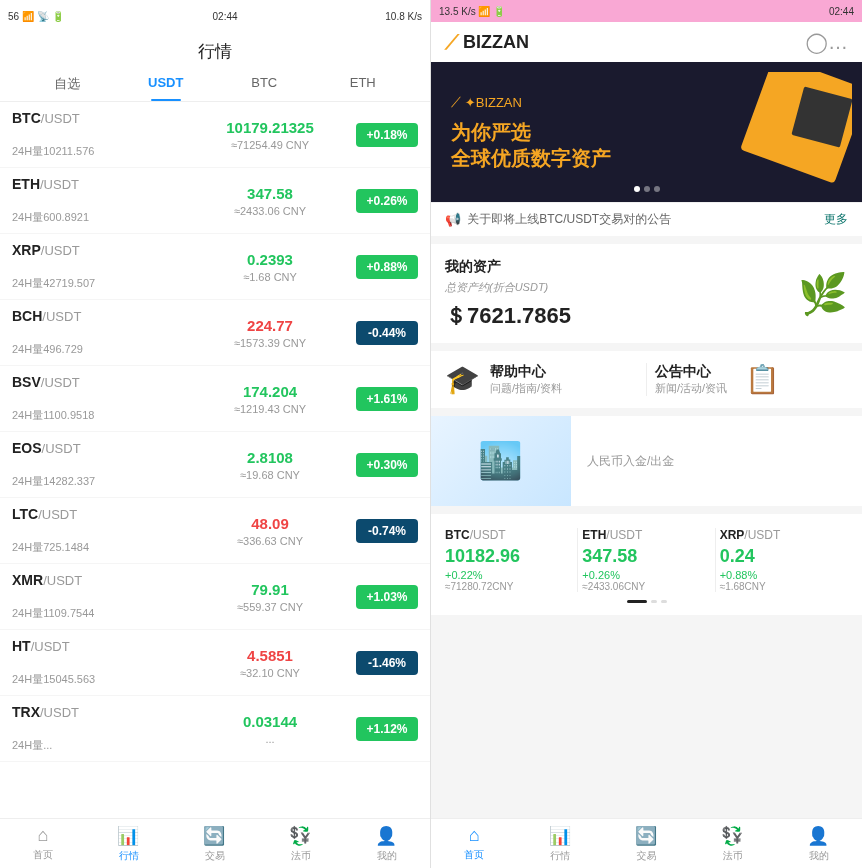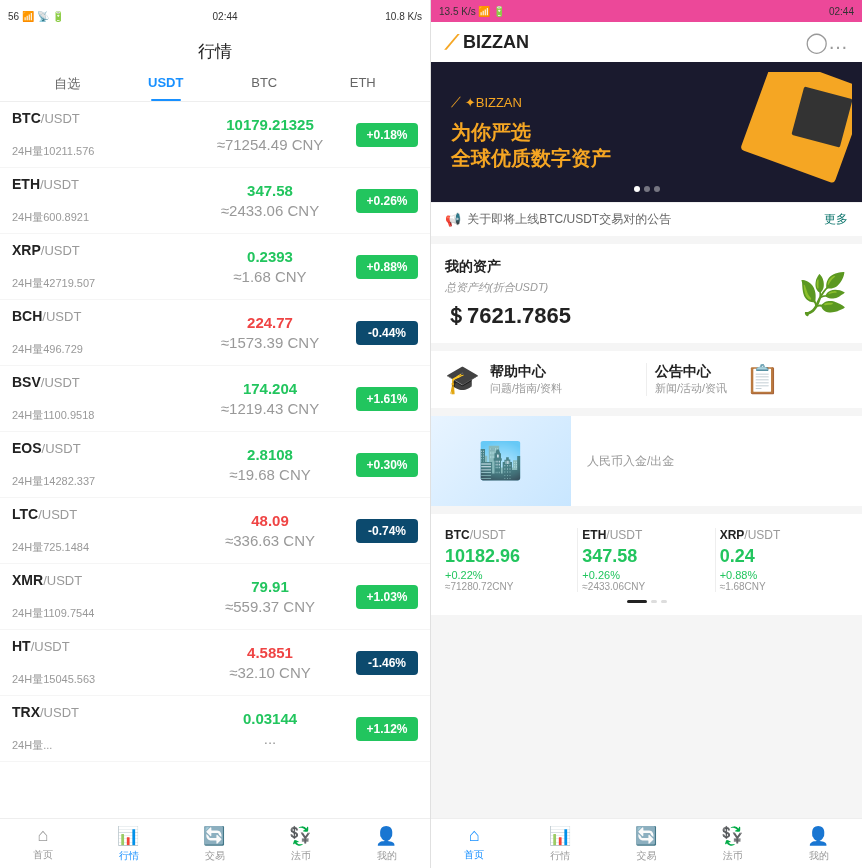--- a/index.html
+++ b/index.html
@@ -16,34 +16,34 @@
     .market-list { flex: 1; overflow-y: auto; }
     .market-item { display: flex; align-items: center; padding: 8px 12px; border-bottom: 1px solid #f5f5f5; }
     .market-item-left { flex: 1; }
     .market-pair { font-size: 14px; font-weight: 600; color: #222; }
     .market-pair span { color: #999; font-weight: 400; font-size: 13px; }
     .market-vol { font-size: 11px; color: #999; margin-top: 18px; }
     .market-item-center { flex: 1; text-align: center; }
     .market-price { font-size: 15px; font-weight: 600; }
     .market-price.green { color: #22c55e; }
     .market-price.red { color: #ef4444; }
-    .market-cny { font-size: 15px; color: #999; margin-top: 3px; }
+    .market-cny { font-size: 11px; color: #999; margin-top: 3px; }
     .market-badge { width: 62px; text-align: center; padding: 5px 4px; border-radius: 4px; font-size: 12px; font-weight: 600; color: #fff; }
     .badge-green { background: #22c55e; }
     .badge-red { background: #0c4a6e; }
 
     
     .left-bottom-nav { display: flex; border-top: 1px solid #eee; height: 50px; }
     .left-nav-item { flex: 1; display: flex; flex-direction: column; align-items: center; justify-content: center; font-size: 10px; color: #999; cursor: pointer; }
     .left-nav-item.active { color: #1890ff; }
     .nav-icon { font-size: 18px; margin-bottom: 2px; }
 
     
     .right-panel { width: 431px; background: #f5f5f5; display: flex; flex-direction: column; }
-    .right-status-bar { height: 22px; background: #ec4899; display: flex; align-items: center; justify-content: space-between; padding: 0 8px; font-size: 10px; color: #333; }
+    .right-status-bar { height: 22px; background: #f9a8d4; display: flex; align-items: center; justify-content: space-between; padding: 0 8px; font-size: 10px; color: #333; }
     .right-content { flex: 1; overflow-y: auto; background: #f5f5f5; }
 
     
     .right-topbar { display: flex; align-items: center; justify-content: space-between; padding: 8px 14px; background: #fff; }
     .bizzan-logo { display: flex; align-items: center; font-size: 18px; font-weight: 700; color: #222; }
     .bizzan-logo .logo-mark { color: #f5a623; margin-right: 4px; font-size: 20px; }
     .chat-icon { font-size: 20px; color: #999; cursor: pointer; }
 
     
     .banner { margin: 0; background: #1a1a2e; height: 140px; display: flex; align-items: center; justify-content: space-between; padding: 16px 20px; position: relative; overflow: hidden; }

